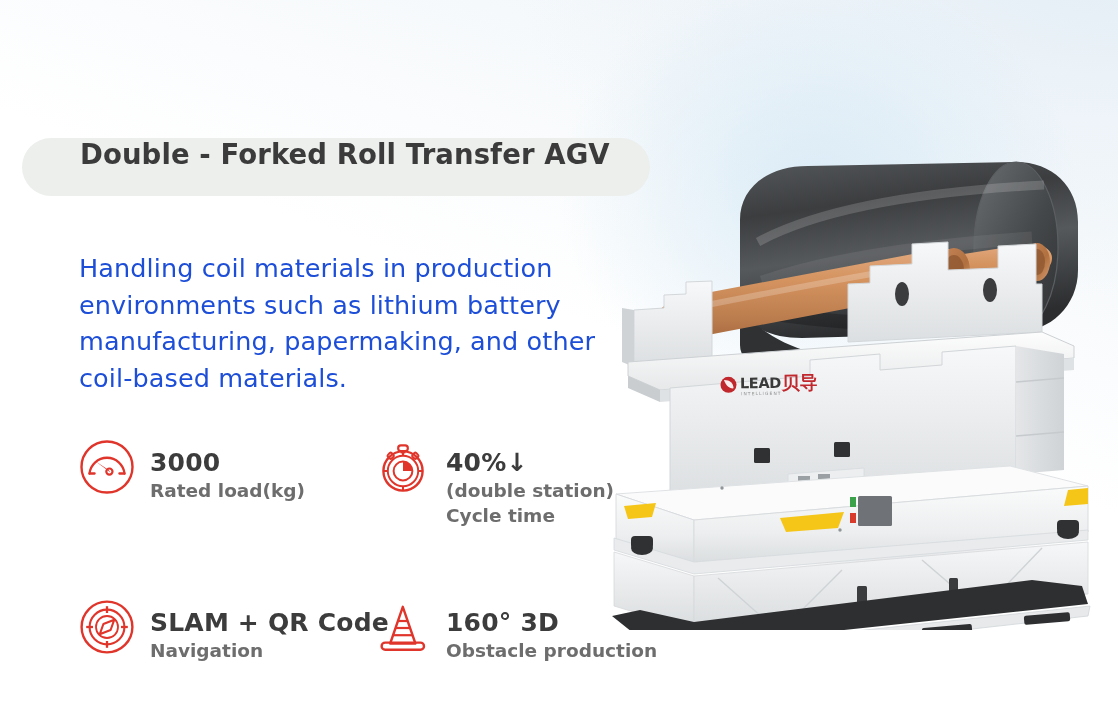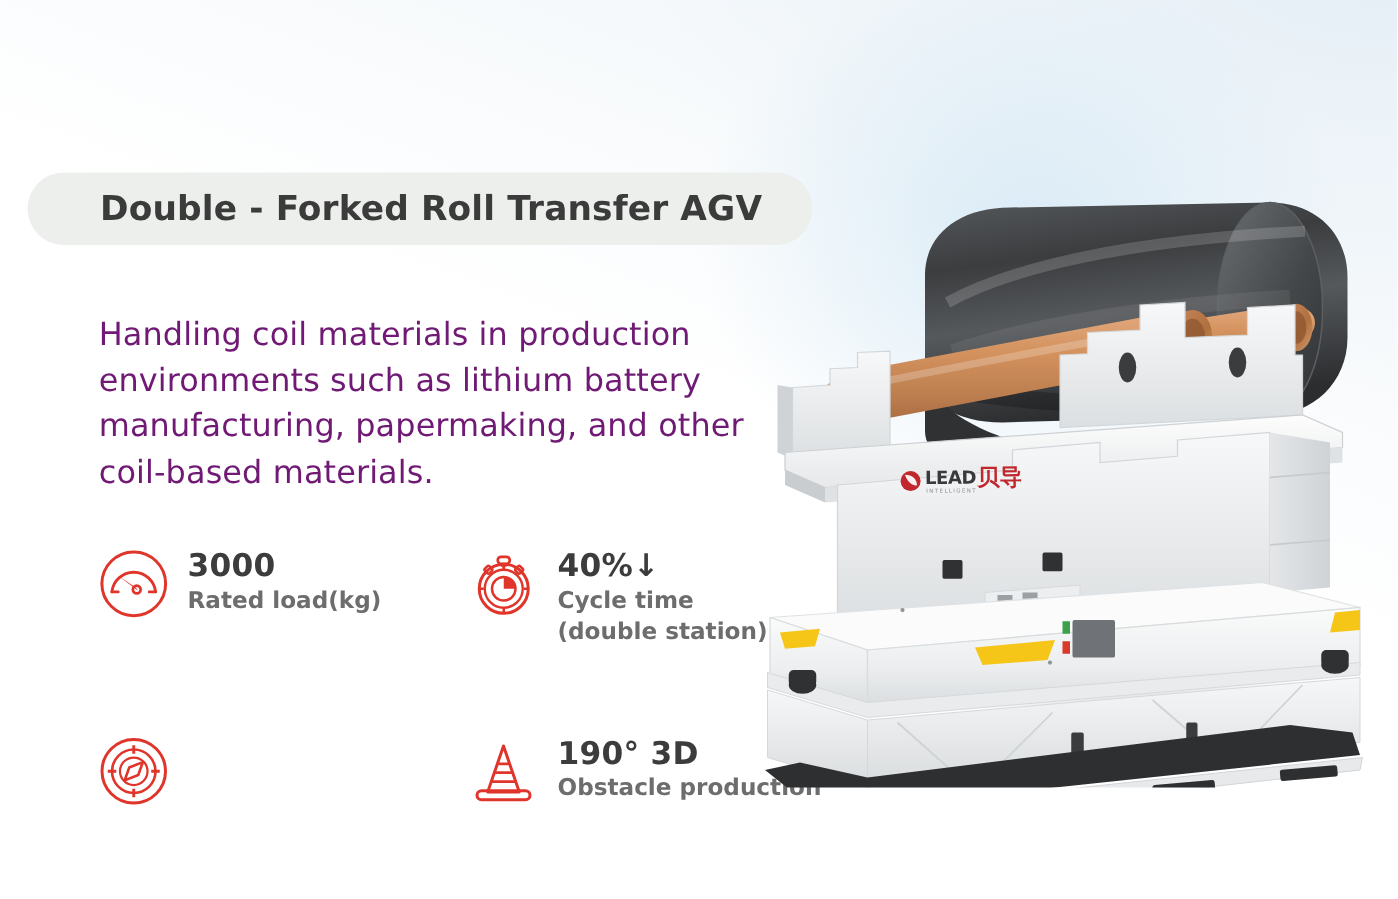--- a/index.html
+++ b/index.html
@@ -52,40 +52,39 @@
 
   .title-pill {
     position: absolute;
     left: 22px;
     top: 138px;
     height: 58px;
     min-width: 592px;
     box-sizing: border-box;
     padding: 0 40px 0 58px;
     display: flex;
-    align-items: center;
     background: #ecefec;
     border-radius: 29px;
   }
   .title-pill .title-text {
     font-size: 27.5px;
     font-weight: bold;
     color: #3b3b3b;
     letter-spacing: .1px;
     white-space: nowrap;
   }
 
   .desc {
     position: absolute;
     left: 79px;
     top: 250px;
     width: 560px;
     font-size: 25.5px;
     line-height: 36.5px;
-    color: #701a75;
+    color: #1d4ed8;
     font-weight: 400;
     letter-spacing: .1px;
   }
 
   
   .features {
     position: absolute;
     left: 78px;
     top: 434px;
     width: 570px;
@@ -104,21 +103,21 @@
 
   .feat-icon {
     width: 58px;
     height: 58px;
     flex: 0 0 58px;
     margin-right: 14px;
     margin-top: 4px;
   }
   .feat-icon svg { display: block; width: 58px; height: 58px; }
 
-  .feat-text { padding-top: 4px; }
+  .feat-text { padding-top: 4px; margin-top: 10px; }
   .feat-value {
     font-size: 25px;
     font-weight: bold;
     color: #3c3c3c;
     line-height: 30px;
     letter-spacing: .2px;
     white-space: nowrap;
   }
   .feat-value .arrow { font-weight: bold; font-size: 25px; }
   .feat-label {
@@ -224,22 +223,22 @@
               <rect x="14.1" y="15.2" width="5.2" height="5.2" rx="1.3" transform="rotate(-45 16.7 17.8)" fill="none" stroke="#e0352b" stroke-width="2"></rect>
               <rect x="38.7" y="15.2" width="5.2" height="5.2" rx="1.3" transform="rotate(45 41.3 17.8)" fill="none" stroke="#e0352b" stroke-width="2"></rect>
               <line x1="29" y1="13.4" x2="29" y2="17.3" stroke="#e0352b" stroke-width="2.2"></line>
               <line x1="29" y1="48.6" x2="29" y2="52.2" stroke="#e0352b" stroke-width="2"></line>
               <line x1="9.4" y1="33" x2="13" y2="33" stroke="#e0352b" stroke-width="2"></line>
               <line x1="45" y1="33" x2="48.6" y2="33" stroke="#e0352b" stroke-width="2"></line>
             </svg>
           </div>
           <div class="feat-text">
             <div class="feat-value"><span>40%</span><span class="arrow">↓</span></div>
+            <div class="feat-label">(double station)</div>
             <div class="feat-label">Cycle time</div>
-            <div class="feat-label">(double station)</div>
           </div>
         </div>
 
       </div>
 
       <div class="feat-row row2">
 
         <div class="feature col1">
           <div class="feat-icon">
             <svg viewBox="0 0 58 58">
@@ -247,34 +246,38 @@
               <circle cx="29" cy="29" r="17.4" fill="none" stroke="#e0352b" stroke-width="2.1"></circle>
               <circle cx="29" cy="29" r="11.0" fill="none" stroke="#e0352b" stroke-width="1.8"></circle>
               <line x1="29" y1="8.2" x2="29" y2="15.0" stroke="#e0352b" stroke-width="2.3"></line>
               <line x1="29" y1="43.0" x2="29" y2="49.8" stroke="#e0352b" stroke-width="2.3"></line>
               <line x1="8.2" y1="29" x2="15.0" y2="29" stroke="#e0352b" stroke-width="2.3"></line>
               <line x1="43.0" y1="29" x2="49.8" y2="29" stroke="#e0352b" stroke-width="2.3"></line>
               <path d="M36.3 21.7 L25.4 26.0 L21.7 36.3 L32.6 32.0 Z" fill="none" stroke="#e0352b" stroke-width="2.1" stroke-linejoin="round"></path>
               <path d="M32.6 32.0 L25.4 26.0 L29 29 Z" fill="#e0352b"></path>
             </svg>
           </div>
+          <div class="feat-text">
+            <div class="feat-value">SLAM + QR Code</div>
+            <div class="feat-label">Navigation</div>
+          </div>
         </div>
 
         <div class="feature col2">
           <div class="feat-icon">
             <svg viewBox="0 0 58 58">
               <path d="M28.8 8.8 L41.4 45.5 L16.2 45.5 Z" fill="none" stroke="#e0352b" stroke-width="2.4" stroke-linejoin="round"></path>
               <line x1="23.9" y1="23.0" x2="33.7" y2="23.0" stroke="#e0352b" stroke-width="2.2"></line>
               <line x1="21.6" y1="30.0" x2="36.0" y2="30.0" stroke="#e0352b" stroke-width="2.2"></line>
               <line x1="19.3" y1="37.2" x2="38.3" y2="37.2" stroke="#e0352b" stroke-width="2.2"></line>
               <rect x="7.6" y="44.6" width="42.4" height="7.2" rx="3.6" fill="none" stroke="#e0352b" stroke-width="2.4"></rect>
             </svg>
           </div>
           <div class="feat-text">
-            <div class="feat-value">190° 3D</div>
+            <div class="feat-value">160° 3D</div>
             <div class="feat-label">Obstacle production</div>
           </div>
         </div>
 
       </div>
     </div>
   </div>
 
   <div class="agv-stage">
     <svg viewBox="0 0 506 560">

